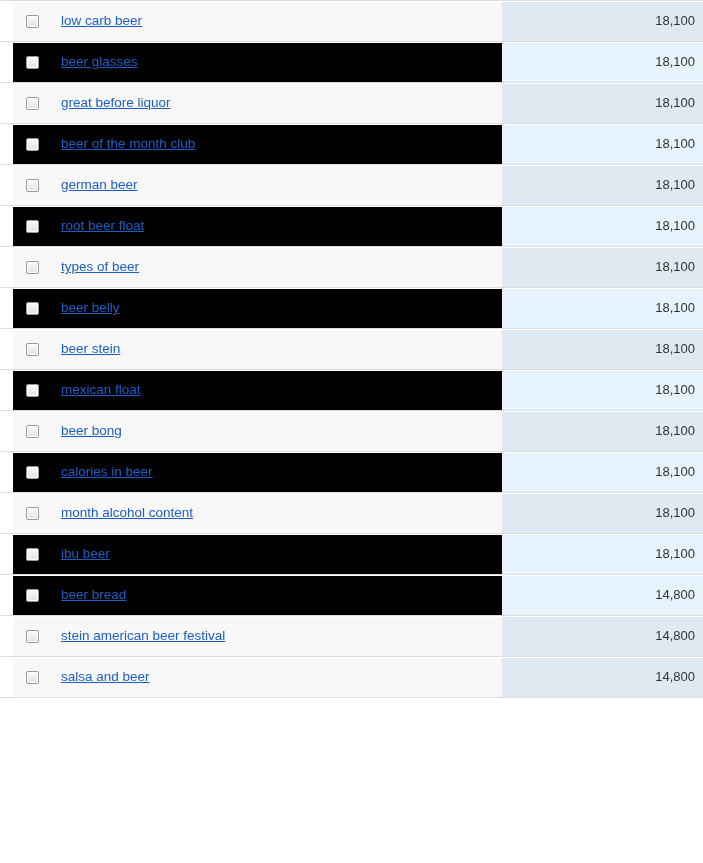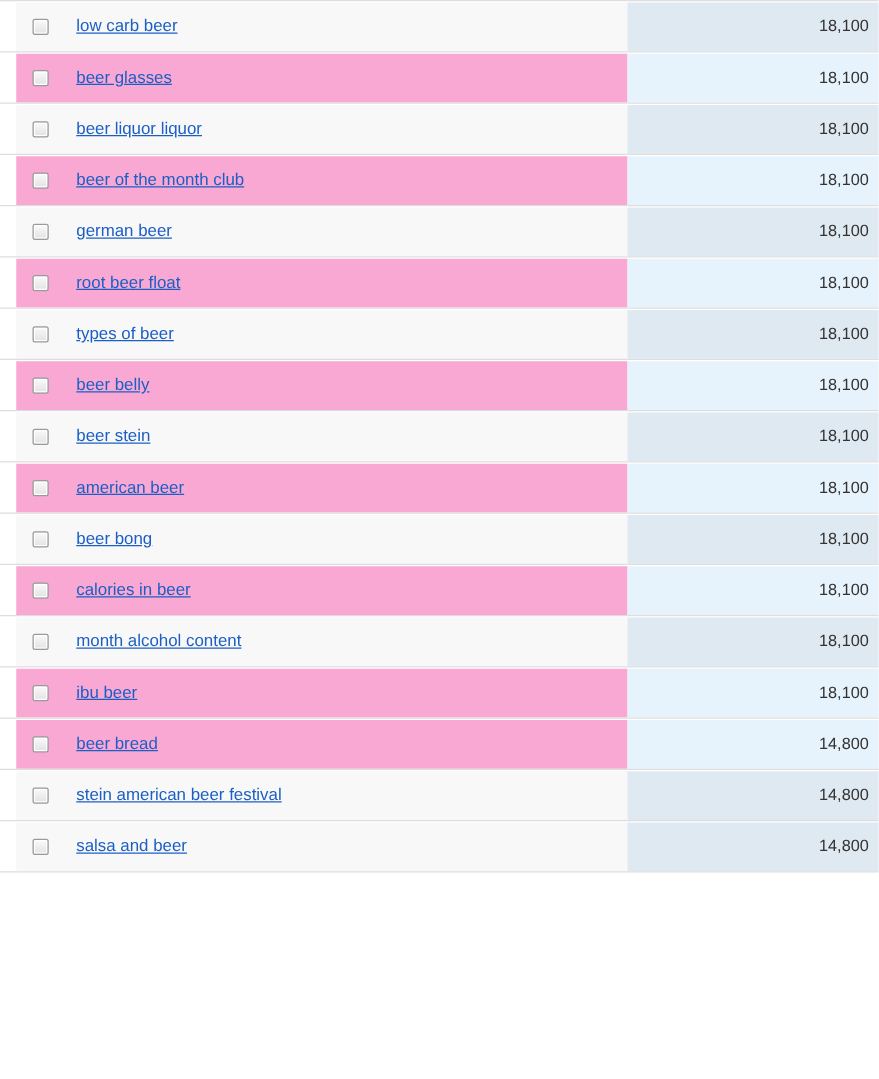--- a/index.html
+++ b/index.html
@@ -58,21 +58,21 @@
     align-items: center;
     justify-content: flex-end;
     height: 39px;
     padding-right: 8px;
     box-sizing: border-box;
   }
 
   
   tr.band-a td.kw-cell  > .kw-inner  { background: #f8f8f8; }
   tr.band-a td.vol-cell > .vol-inner { background: #dfe9f2; }
-  tr.band-b td.kw-cell  > .kw-inner  { background: #f9a8d4; }
+  tr.band-b td.kw-cell  > .kw-inner  { background: #000000; }
   tr.band-b td.vol-cell > .vol-inner { background: #e6f3fc; }
 
   
   .row-checkbox {
     -webkit-appearance: none;
     appearance: none;
     width: 13px;
     height: 13px;
     margin: 0 22px 0 2px;
     flex: 0 0 auto;
@@ -131,21 +131,21 @@
         <td class="vol-cell">
           <div class="vol-inner">
             <span class="vol-text">18,100</span>
           </div>
         </td>
       </tr>
       <tr class="kw-row band-a">
         <td class="kw-cell">
           <div class="kw-inner">
             <input type="checkbox" class="row-checkbox" style="">
-            <a class="kw-link">beer liquor liquor</a>
+            <a class="kw-link">great before liquor</a>
           </div>
         </td>
         <td class="vol-cell">
           <div class="vol-inner">
             <span class="vol-text">18,100</span>
           </div>
         </td>
       </tr>
       <tr class="kw-row band-b">
         <td class="kw-cell">
@@ -222,21 +222,21 @@
         <td class="vol-cell">
           <div class="vol-inner">
             <span class="vol-text">18,100</span>
           </div>
         </td>
       </tr>
       <tr class="kw-row band-b">
         <td class="kw-cell">
           <div class="kw-inner">
             <input type="checkbox" class="row-checkbox" style="">
-            <a class="kw-link">american beer</a>
+            <a class="kw-link">mexican float</a>
           </div>
         </td>
         <td class="vol-cell">
           <div class="vol-inner">
             <span class="vol-text">18,100</span>
           </div>
         </td>
       </tr>
       <tr class="kw-row band-a">
         <td class="kw-cell">

